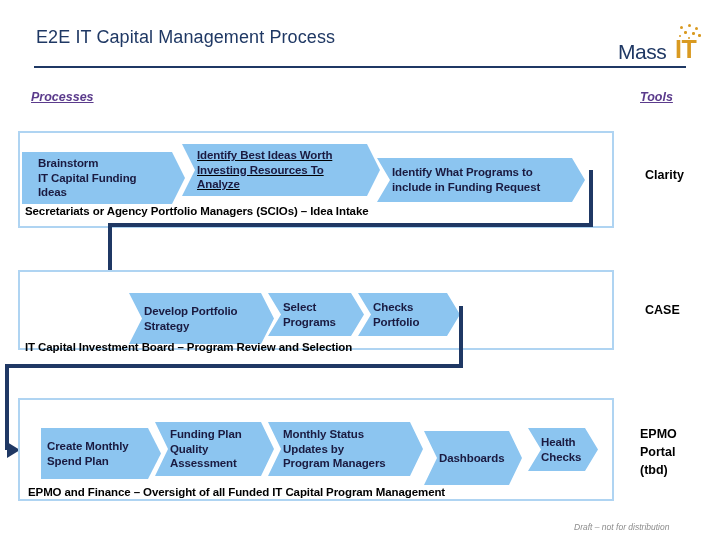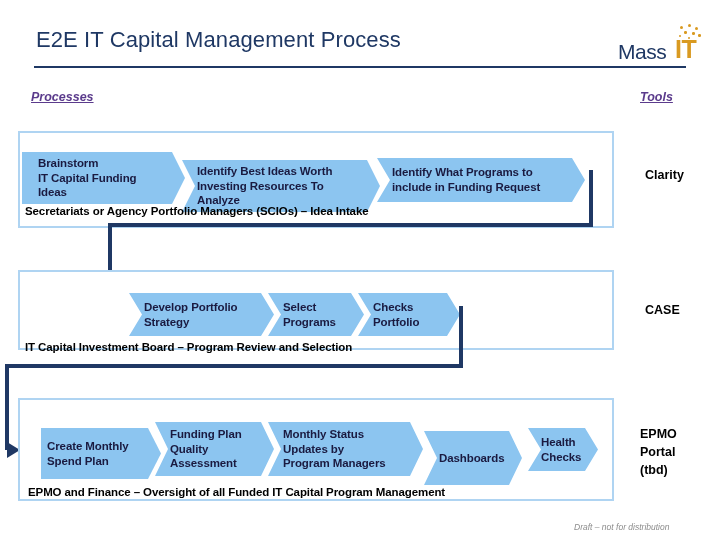--- a/index.html
+++ b/index.html
@@ -14,21 +14,21 @@
     overflow: hidden;
     font-family: "Liberation Sans", sans-serif;
     -webkit-font-smoothing: antialiased;
   }
 
   
   #slide-title {
     position: absolute;
     left: 36px;
     top: 27px;
-    font-size: 22px;
+    font-size: 18px;
     font-weight: 400;
     color: #1F3864;
     letter-spacing: 0.1px;
     white-space: nowrap;
   }
   #title-rule {
     position: absolute;
     left: 34px;
     top: 66px;
     width: 652px;
@@ -188,41 +188,41 @@
 <div class="col-heading" id="heading-processes">Processes</div>
 <div class="col-heading" id="heading-tools">Tools</div>
 
 <div class="panel" id="panel-1"></div>
 
 <div class="chev flat-left" style="left:22px; top:152px; width:163px; height:52px;">
   <span class="chev-label" style="padding-left:16px;">Brainstorm
 IT Capital Funding
 Ideas</span>
 </div>
-<div class="chev" style="left:182px; top:160px; width:198px; height:52px;">
+<div class="chev" style="left:182px; top:144px; width:198px; height:52px;text-decoration:underline;">
   <span class="chev-label" style="padding-left:15px;">Identify Best Ideas Worth
 Investing Resources To
 Analyze</span>
 </div>
 <div class="chev" style="left:377px; top:158px; width:208px; height:44px;">
   <span class="chev-label" style="padding-left:15px;">Identify What Programs to
 include in Funding Request</span>
 </div>
 
 <div class="panel-caption" id="caption-1">Secretariats or Agency Portfolio Managers (SCIOs) – Idea Intake</div>
 <div class="tool-label" id="tool-1">Clarity</div>
 
 <div class="conn" style="left:589px; top:170px; width:4px; height:57px;"></div>
 <div class="conn" style="left:108px; top:223px; width:485px; height:4px;"></div>
 <div class="conn" style="left:108px; top:223px; width:4px; height:86px;"></div>
 <div class="arrow-head" style="left:110px; top:301px;"></div>
 
 <div class="panel" id="panel-2"></div>
 
-<div class="chev" style="left:129px; top:293px; width:145px; height:43px;">
+<div class="chev" style="left:129px; top:293px; width:145px; height:51px;">
   <span class="chev-label" style="padding-left:15px;">Develop Portfolio
 Strategy</span>
 </div>
 <div class="chev" style="left:268px; top:293px; width:96px; height:43px;">
   <span class="chev-label" style="padding-left:15px;">Select
 Programs</span>
 </div>
 <div class="chev" style="left:358px; top:293px; width:102px; height:43px;">
   <span class="chev-label" style="padding-left:15px;">Checks
 Portfolio</span>

